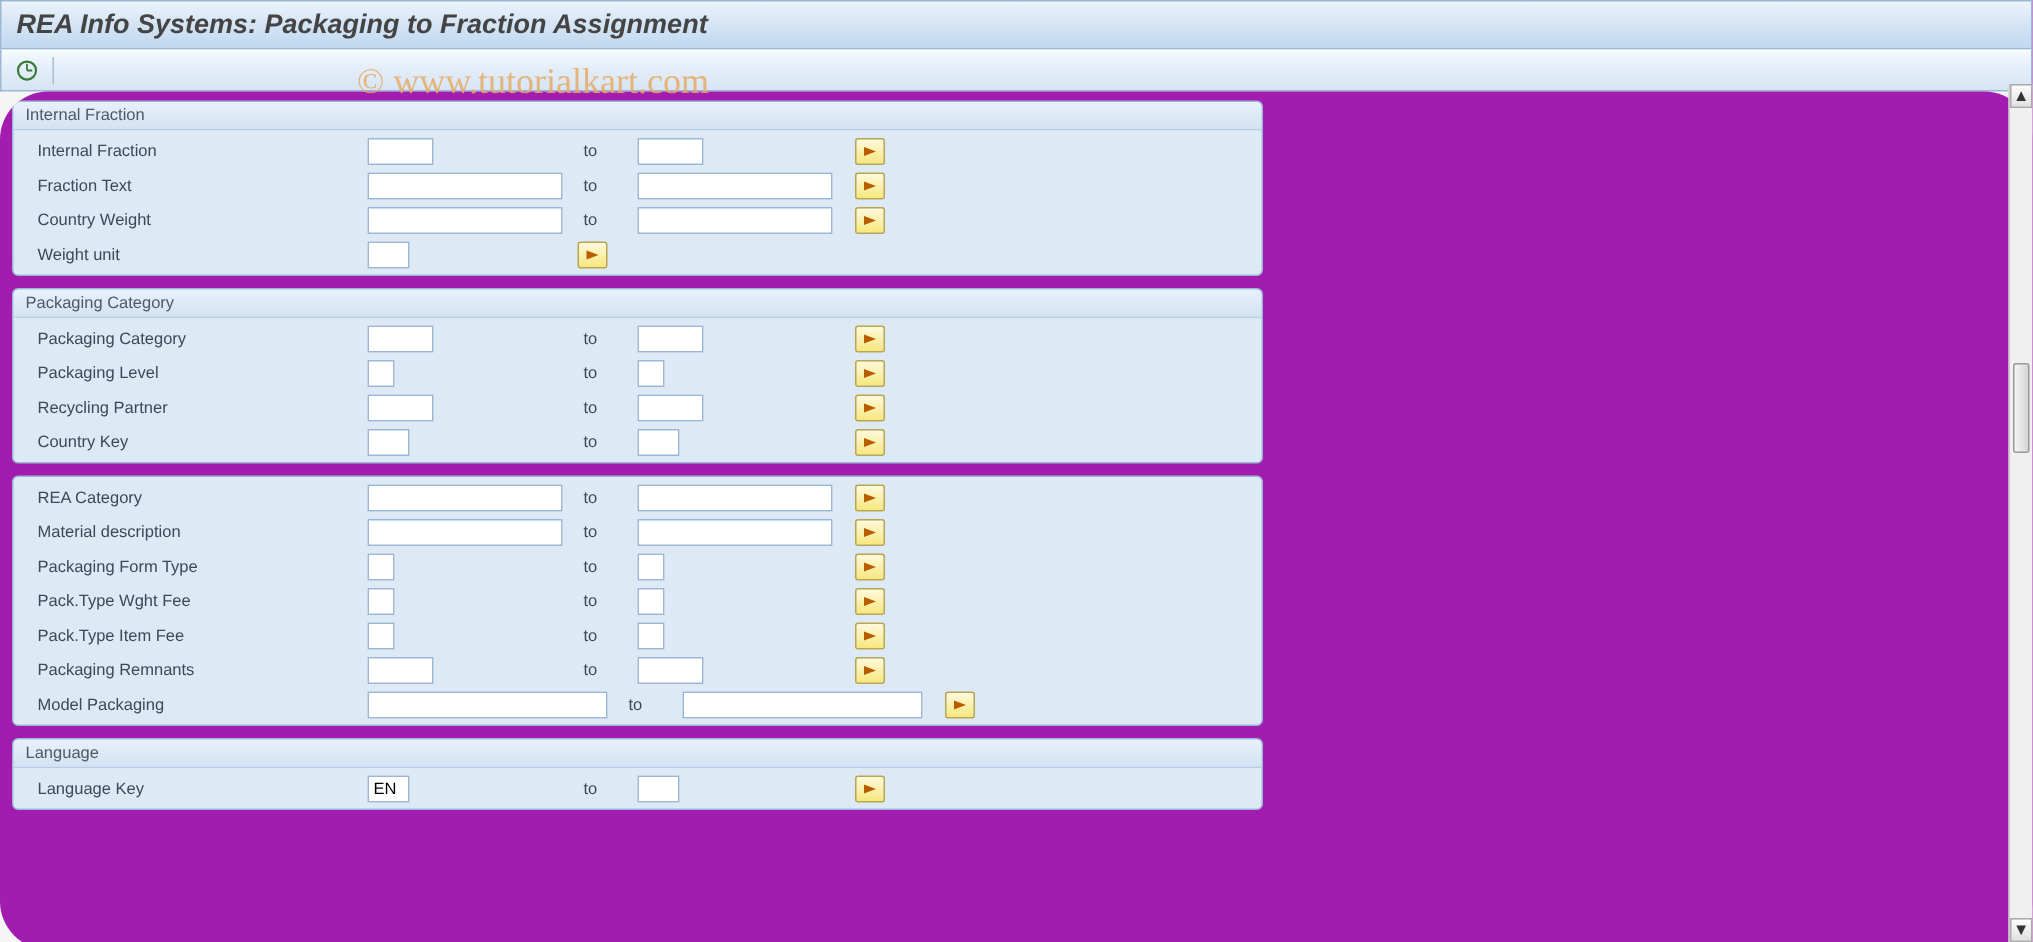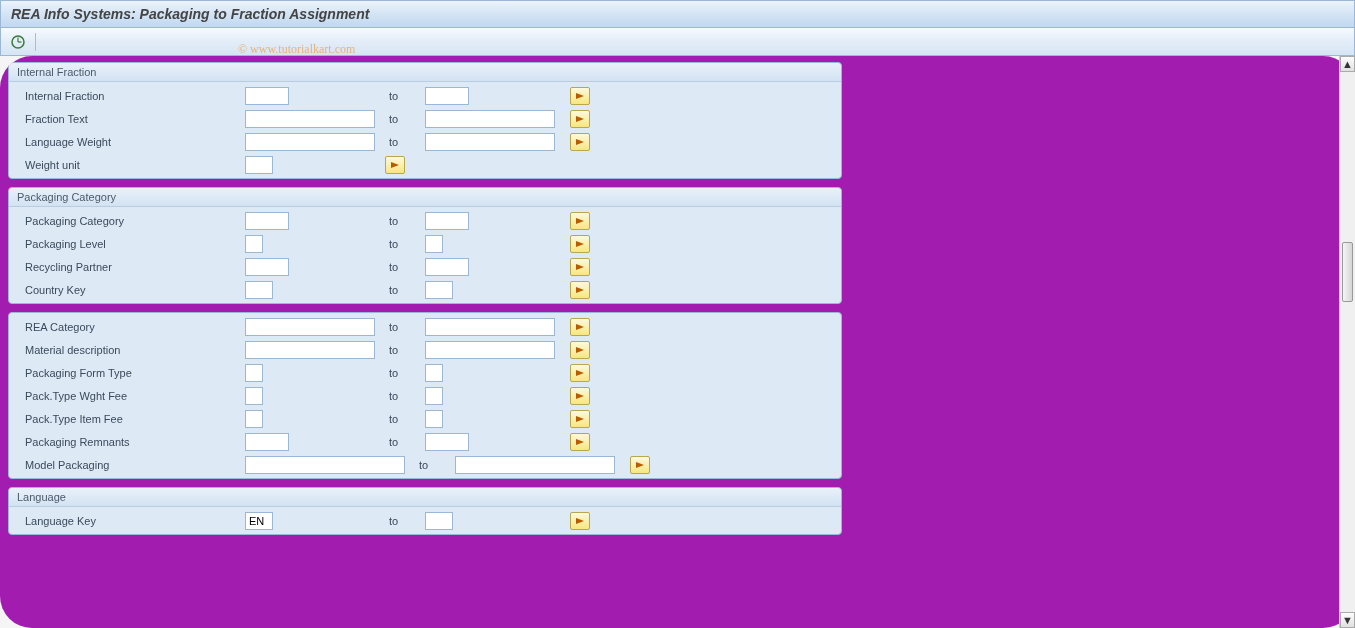--- a/index.html
+++ b/index.html
@@ -13,21 +13,21 @@
     width: 1355px;
     height: 628px;
     position: relative;
   }
   .title-bar {
     background: linear-gradient(to bottom, #ecf3fb 0%, #d4e4f5 50%, #c1d8ef 100%);
     border: 1px solid #9cb7d6;
     padding: 5px 10px;
     font-weight: bold;
     font-style: italic;
-    font-size: 14px;
+    font-size: 18px;
     color: #444;
   }
   .toolbar {
     background: linear-gradient(to bottom, #f6fafe 0%, #e3edf8 50%, #d6e5f4 100%);
     border-left: 1px solid #9cb7d6;
     border-right: 1px solid #9cb7d6;
     border-bottom: 1px solid #9cb7d6;
     padding: 4px 8px;
     display: flex;
     align-items: center;
@@ -107,21 +107,21 @@
     display: flex;
     align-items: center;
     justify-content: center;
     cursor: pointer;
   }
   .mult-btn svg { display:block; }
   .watermark {
     position: absolute;
     top: 42px;
     left: 238px;
-    font-size: 12px;
+    font-size: 24px;
     font-family: Georgia, serif;
     color: rgba(230,170,100,0.85);
     pointer-events: none;
     z-index: 50;
   }
   
   .outer-scroll {
     position: absolute;
     right: 0;
     top: 56px;
@@ -194,21 +194,21 @@
           </div>
         <div class="col-btn">
             <span class="mult-btn">
               <svg width="10" height="8">
                 <path d="M1 1 L9 4 L1 7 Z" fill="#b85c00"></path>
               </svg>
             </span>
           </div>
       </div>
       <div class="row">
-        <div class="lbl">Language Weight</div>
+        <div class="lbl">Country Weight</div>
         <div class="col-from">
             <input type="text" class="w130" value="" style="">
           </div>
         <div class="col-to-label">to</div>
         <div class="col-to">
             <input type="text" class="w130" value="" style="">
           </div>
         <div class="col-btn">
             <span class="mult-btn">
               <svg width="10" height="8">

